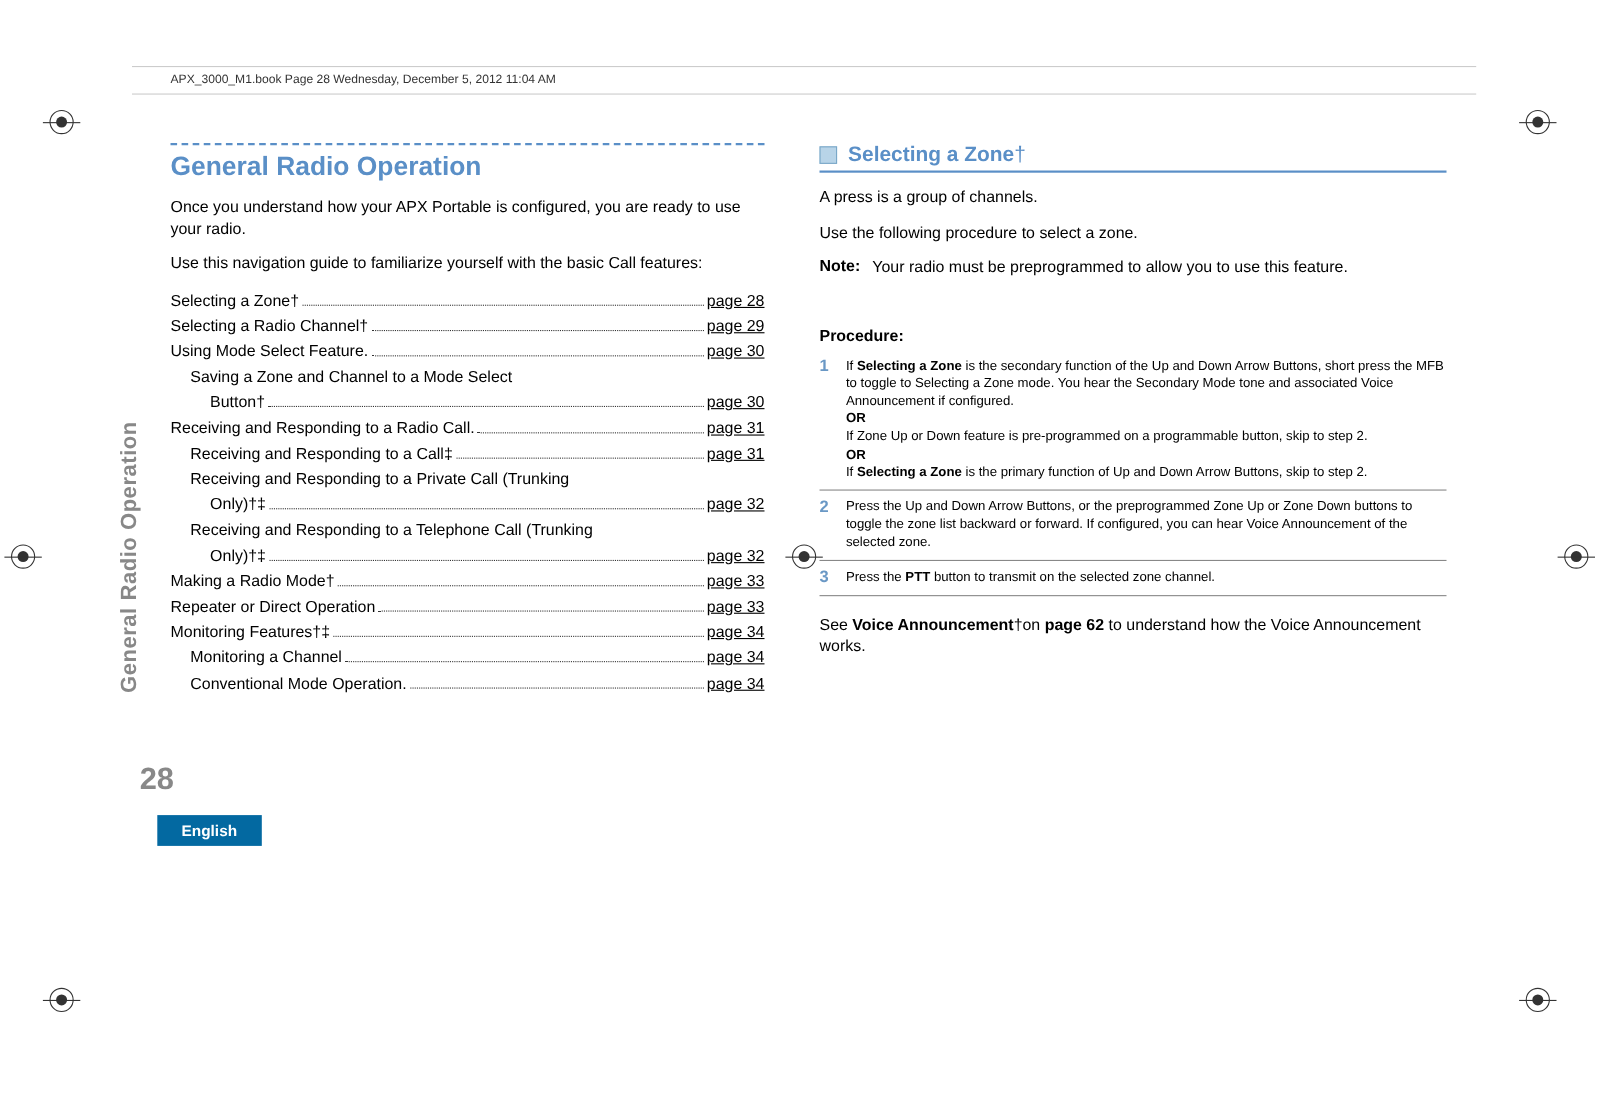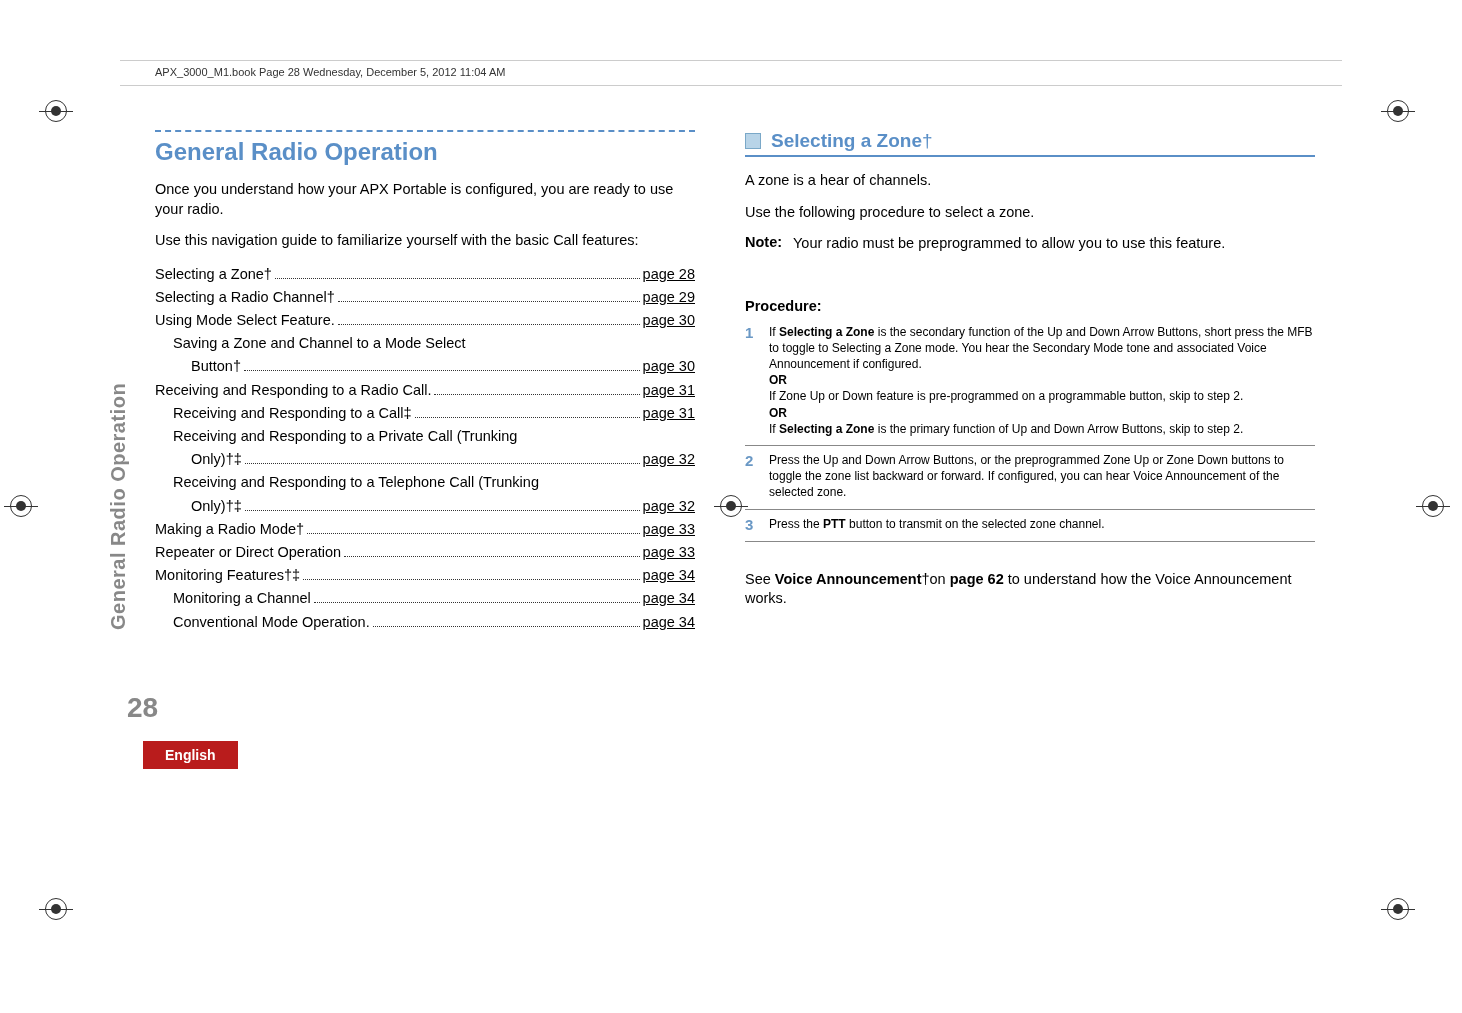--- a/index.html
+++ b/index.html
@@ -108,21 +108,21 @@
       left: 2px;
       bottom: -90px;
       font-size: 28px;
       font-weight: bold;
       color: #888;
     }
     .lang-tab {
       position: absolute;
       left: 18px;
       bottom: -135px;
-      background: #b91c1c;
+      background: #0369a1;
       color: #fff;
       padding: 6px 22px;
       font-weight: bold;
       font-size: 14px;
       text-align: right;
     }
     .section-title-border {
       border-top: 2px dashed #5a8fc7;
       margin-left: 30px;
       margin-bottom: 6px;
@@ -369,21 +369,21 @@
 
   <div class="right-col">
     <div class="right-heading">
       <div class="right-heading-icon"></div>
       <div class="right-heading-text">
         <span>Selecting a Zone</span><span class="dagger">†</span>
       </div>
     </div>
     <div class="right-rule"></div>
 
-    <div class="body-text">A zone is a hear of channels.</div>
+    <div class="body-text">A press is a group of channels.</div>
     <div class="body-text">Use the following procedure to select a zone.</div>
 
     <div class="note-row">
       <div class="note-label">Note:</div>
       <div class="note-text">Your radio must be preprogrammed to allow you to use this feature.</div>
     </div>
 
     <div class="procedure-label">Procedure:</div>
 
     <div class="step">
@@ -405,18 +405,18 @@
     <div class="step-sep"></div>
 
     <div class="step">
       <div class="step-num">3</div>
       <div class="step-text">
         <span>Press the </span><b>PTT</b><span> button to transmit on the selected zone channel.</span>
       </div>
     </div>
     <div class="step-sep"></div>
 
-    <div class="body-text" style="margin-top:28px">
+    <div class="body-text" style="margin-top:18px">
       <span>See </span><b>Voice Announcement</b><span>†on </span><b>page 62</b><span> to understand how the Voice Announcement works.</span>
     </div>
   </div>
 
 </div>
 
 </body></html>

